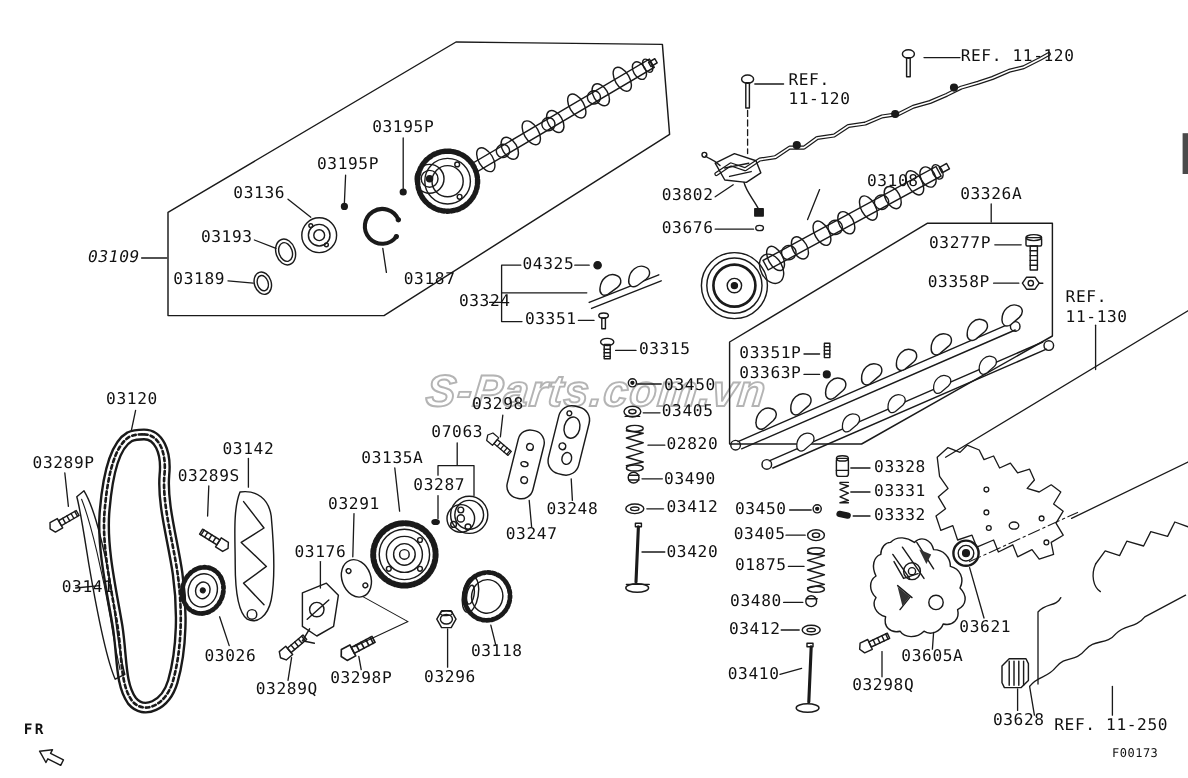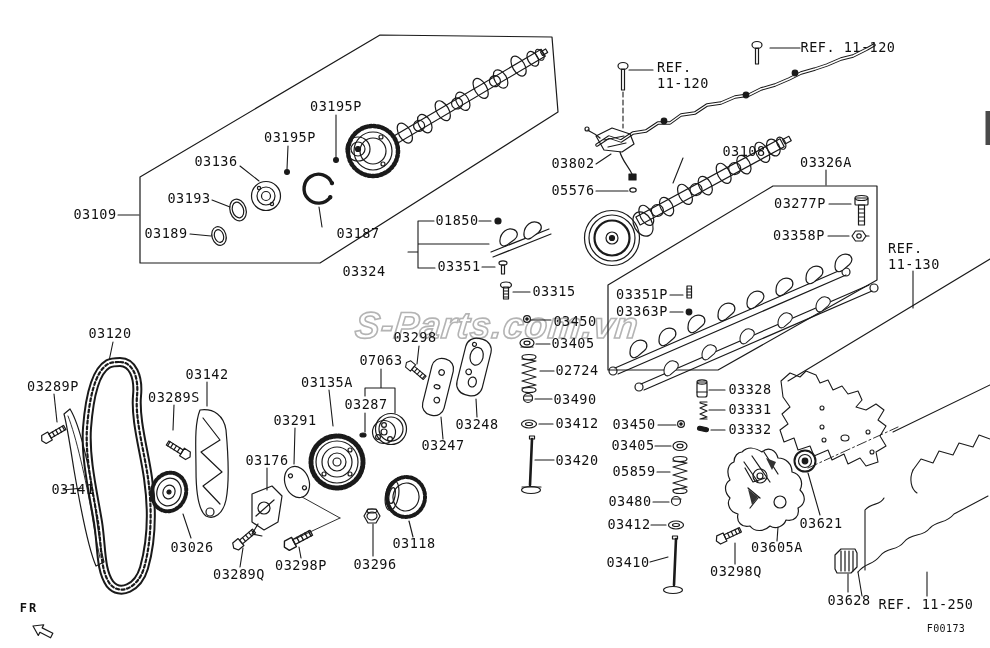--- a/index.html
+++ b/index.html
@@ -415,53 +415,53 @@
       <use href="#boltA" transform="translate(294,542) rotate(-28) scale(1.15)"></use>
       <use href="#boltA" transform="translate(413,368) rotate(40) scale(0.9)"></use>
 
       <path transform="translate(33,626) rotate(207)" d="M0,0 L-9,6 L-9,2.5 L-21,2.5 L-21,-2.5 L-9,-2.5 L-9,-6 Z" fill="#fff"></path>
     </g>
 
     <rect x="985.5" y="111" width="4.5" height="34" fill="#4a4a4a"></rect>
   </svg>
 
   <div id="labels-layer">
-      <div class="plabel" style="left: 95px; top: 215px;">03109</div>
+      <div class="plabel" style="left: 95px; top: 215px; font-style: italic;">03109</div>
       <div class="plabel" style="left: 216px; top: 162px;">03136</div>
       <div class="plabel" style="left: 290px; top: 138px;">03195P</div>
       <div class="plabel" style="left: 336px; top: 107px;">03195P</div>
       <div class="plabel" style="left: 189px; top: 199px;">03193</div>
       <div class="plabel" style="left: 166px; top: 234px;">03189</div>
       <div class="plabel" style="left: 322px; top: 234px; margin-left: 36px;">03187</div>
-      <div class="plabel" style="left: 364px; top: 252px; margin-top: 20px;">03324</div>
-      <div class="plabel" style="left: 457px; top: 221px;">01850</div>
+      <div class="plabel" style="left: 404px; top: 252px;">03324</div>
+      <div class="plabel" style="left: 457px; top: 221px;">04325</div>
       <div class="plabel" style="left: 459px; top: 267px;">03351</div>
       <div class="plabel" style="left: 554px; top: 292px;">03315</div>
       <div class="plabel" style="left: 573px; top: 164px;">03802</div>
-      <div class="plabel" style="left: 573px; top: 191px;">05576</div>
+      <div class="plabel" style="left: 573px; top: 191px;">03676</div>
       <div class="plabel" style="left: 708px; top: 152px; margin-left: 36px;">03108</div>
       <div class="plabel lt" style="left: 657px; top: 60px;">REF.
 11-120</div>
       <div class="plabel" style="left: 848px; top: 48px;">REF. 11-120</div>
       <div class="plabel" style="left: 826px; top: 163px;">03326A</div>
       <div class="plabel" style="left: 800px; top: 204px;">03277P</div>
       <div class="plabel" style="left: 799px; top: 236px;">03358P</div>
       <div class="plabel" style="left: 642px; top: 295px; text-align: center;">03351P</div>
       <div class="plabel" style="left: 642px; top: 312px;">03363P</div>
       <div class="plabel lt" style="left: 888px; top: 241px;">REF.
 11-130</div>
       <div class="plabel" style="left: 575px; top: 322px;">03450</div>
       <div class="plabel" style="left: 573px; top: 344px;">03405</div>
-      <div class="plabel" style="left: 577px; top: 371px;">02724</div>
+      <div class="plabel" style="left: 577px; top: 371px;">02820</div>
       <div class="plabel" style="left: 575px; top: 400px;">03490</div>
       <div class="plabel" style="left: 577px; top: 424px;">03412</div>
       <div class="plabel" style="left: 577px; top: 461px;">03420</div>
       <div class="plabel" style="left: 634px; top: 425px;">03450</div>
       <div class="plabel" style="left: 633px; top: 446px;">03405</div>
-      <div class="plabel" style="left: 634px; top: 472px;">05859</div>
+      <div class="plabel" style="left: 634px; top: 472px;">01875</div>
       <div class="plabel" style="left: 630px; top: 502px;">03480</div>
       <div class="plabel" style="left: 629px; top: 525px;">03412</div>
       <div class="plabel" style="left: 628px; top: 563px;">03410</div>
       <div class="plabel" style="left: 750px; top: 390px;">03328</div>
       <div class="plabel" style="left: 750px; top: 410px;">03331</div>
       <div class="plabel" style="left: 750px; top: 430px;">03332</div>
       <div class="plabel" style="left: 821px; top: 524px;">03621</div>
       <div class="plabel" style="left: 777px; top: 548px;">03605A</div>
       <div class="plabel" style="left: 736px; top: 572px;">03298Q</div>
       <div class="plabel" style="left: 849px; top: 601px;">03628</div>

